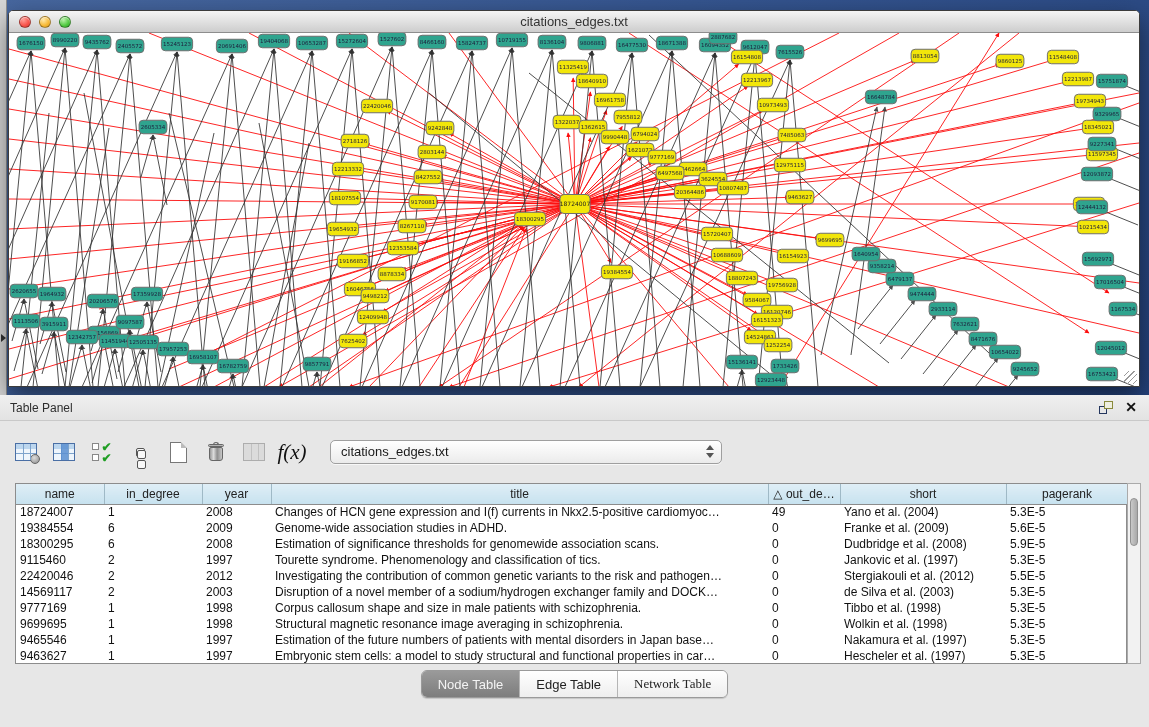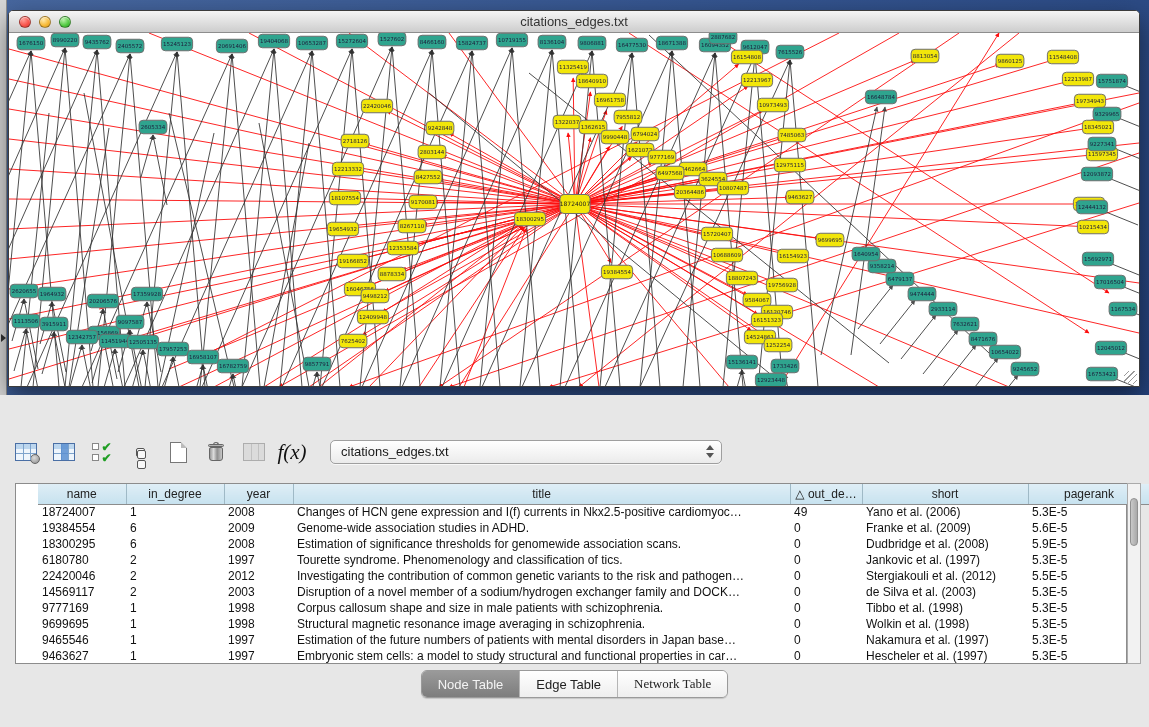--- a/index.html
+++ b/index.html
@@ -47,21 +47,21 @@
   .combo { position:relative; margin-left:14px; width:392px; height:24px; border:1px solid #9f9f9f; border-radius:5px;
            background:linear-gradient(#ffffff,#ebebeb); box-shadow:0 1px 0 rgba(255,255,255,.7);
            font-size:13px; color:#1a1a1a; line-height:22px; padding-left:10px; }
   .combo .arrows { position:absolute; right:7px; top:4px; }
   .combo .arrows div { width:0; height:0; border-left:4px solid transparent; border-right:4px solid transparent; }
   .combo .up { border-bottom:5px solid #555; margin-bottom:3px; }
   .combo .dn { border-top:5px solid #555; }
 
   .tablewrap { position:absolute; left:15px; top:88px; width:1112px; height:181px;
                border:1px solid #8c8c8c; background:#fff; }
-  table.grid { border-collapse:collapse; table-layout:fixed; width:1110px; font-size:12px; color:#111;margin-left:22px; }
+  table.grid { border-collapse:collapse; table-layout:fixed; width:1110px; font-size:12px; color:#111; }
   table.grid th { height:20px; background:linear-gradient(#dfeef6,#c7e2ef); border-right:1px solid #9fb9c6;
                   border-bottom:1px solid #8c8c8c; font-weight:normal; font-size:12px; color:#222;
                   overflow:hidden; white-space:nowrap; text-align:center; }
   table.grid td { height:16px; padding:0 0 0 4px; overflow:hidden; white-space:nowrap; }
   .vscroll { position:absolute; left:1127px; top:88px; width:14px; height:181px;
              background:#f2f2f2; border:1px solid #aaa; }
   .vthumb { position:absolute; left:2px; top:14px; width:8px; height:48px; border-radius:4px;
             background:linear-gradient(90deg,#c9c9c9,#a9a9a9); border:1px solid #909090; }
 
   .tabbar { position:absolute; left:0; top:273px; width:1149px; height:32px; display:flex;
@@ -859,20 +859,28 @@
             <rect x="551" y="161.5" width="30" height="19" rx="4" ry="4" fill="#f2e60a" stroke="#6e6e6e" stroke-width="1"></rect>
             <text x="566" y="173" class="hl">18724007</text>
           </g>
         </svg>
       <div class="grip"></div>
     </div>
   </div>
 </div>
 
 <div class="tpanel">
+  <div class="phead">
+    <span class="ptitle">Table Panel</span>
+    <span class="float-ic">
+        <span class="sq1"></span>
+        <span class="sq2"></span>
+      </span>
+    <span class="close-ic">✕</span>
+  </div>
 
   <div class="toolbar">
     <div class="tbtn">
       <div class="mi grid-ic">
           <div class="hline" style="top:9px"></div>
           <div class="gear"></div>
         </div>
     </div>
     <div class="tbtn">
       <div class="mi grid-ic">
@@ -945,21 +953,21 @@
             <th>pagerank</th>
           </tr>
         </thead>
       <tbody id="tbody">
           <tr>
             <td>18724007</td>
             <td>1</td>
             <td>2008</td>
             <td>Changes of HCN gene expression and I(f) currents in Nkx2.5-positive cardiomyoc…</td>
             <td>49</td>
-            <td>Yano et al. (2006)</td>
+            <td>Yano et al. (2004)</td>
             <td>5.3E-5</td>
           </tr>
           <tr>
             <td>19384554</td>
             <td>6</td>
             <td>2009</td>
             <td>Genome-wide association studies in ADHD.</td>
             <td>0</td>
             <td>Franke et al. (2009)</td>
             <td>5.6E-5</td>
@@ -967,21 +975,21 @@
           <tr>
             <td>18300295</td>
             <td>6</td>
             <td>2008</td>
             <td>Estimation of significance thresholds for genomewide association scans.</td>
             <td>0</td>
             <td>Dudbridge et al. (2008)</td>
             <td>5.9E-5</td>
           </tr>
           <tr>
-            <td>6180780</td>
+            <td>9115460</td>
             <td>2</td>
             <td>1997</td>
             <td>Tourette syndrome. Phenomenology and classification of tics.</td>
             <td>0</td>
             <td>Jankovic et al. (1997)</td>
             <td>5.3E-5</td>
           </tr>
           <tr>
             <td>22420046</td>
             <td>2</td>

